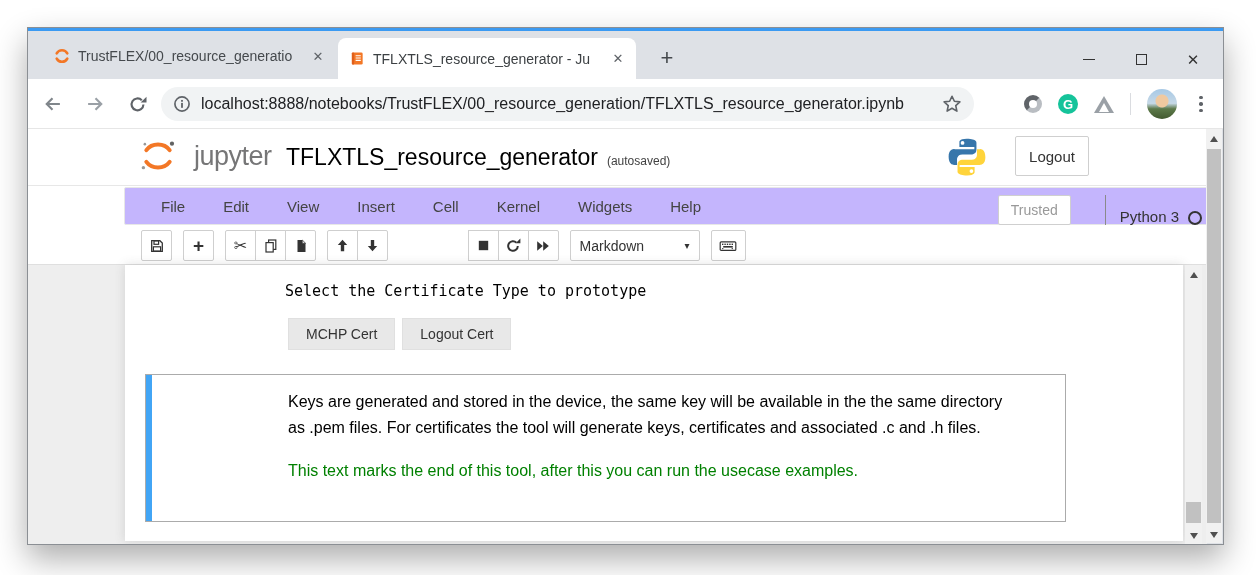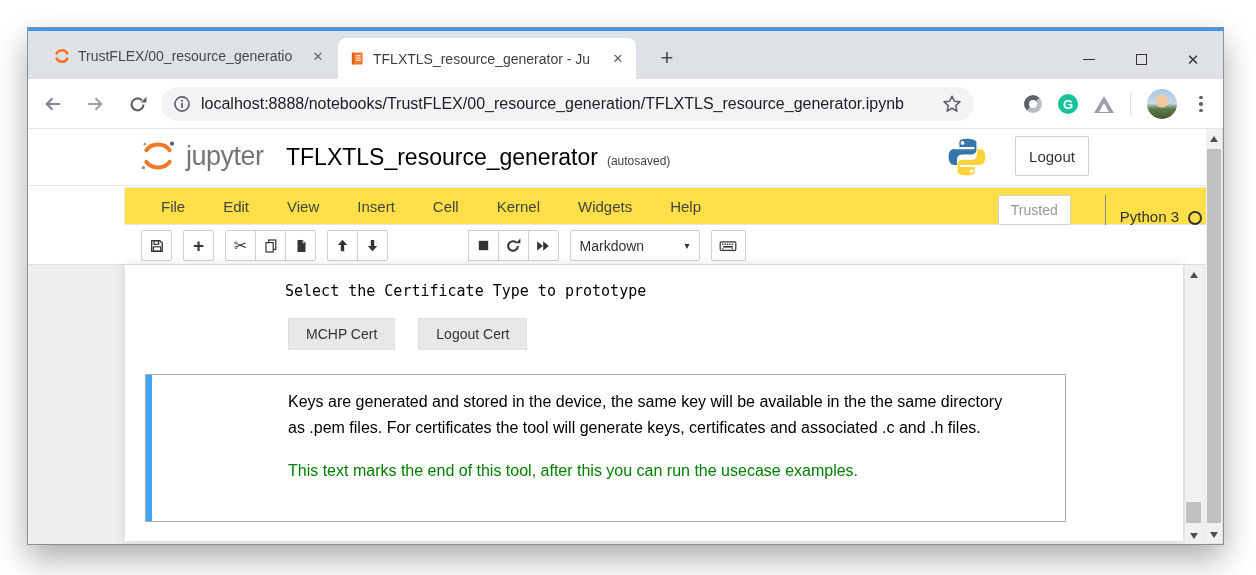--- a/index.html
+++ b/index.html
@@ -51,32 +51,32 @@
   .addr-sep { width:1px; height:22px; background:#DADCE0; }
   .avatar { width:30px; height:30px; border-radius:50%;
             background: radial-gradient(circle at 50% 40%, #f0c9a0 0 6px, rgba(0,0,0,0) 7px),
                         linear-gradient(180deg,#a7c9e6 0%,#c6d8e6 48%,#5d7a4a 66%,#42592f 100%); }
   .dots { display:flex; flex-direction:column; gap:3px; width:16px; align-items:center; }
   .dots span { width:3.5px; height:3.5px; border-radius:50%; background:#5F6368; }
 
   
   .page { position:absolute; top:101px; left:0; width:1179px; bottom:0; background:#EEEEEE; overflow:hidden; }
   .jpheader { position:absolute; top:0; left:0; right:0; height:57px; background:#fff; border-bottom:1px solid #E7E7E7; }
-  .jlogo { position:absolute; left:112px; top:11px; display:flex; align-items:flex-end; gap:10px; }
+  .jlogo { position:absolute; left:112px; top:11px; display:flex; align-items:flex-end; gap:18px; }
   .jlogo-word { font-size:27px; color:#767677; letter-spacing:-0.5px; line-height:1; padding-bottom:2px; }
   .nbtitle { position:absolute; left:258px; top:15px; font-size:23px; color:#000; }
   .autosaved { font-size:12px; color:#424242; margin-left:9px; }
   .pylogo { position:absolute; left:918px; top:7px; }
   .logout { position:absolute; right:118px; top:7px; width:74px; height:40px; background:#fff;
             border:1px solid #CFCFCF; border-radius:2px; font-size:15px; color:#333;
             display:flex; align-items:center; justify-content:center; }
 
   .menurow { position:absolute; top:57px; left:0; right:0; height:79px; background:#fff;
              border-bottom:1px solid #DFDFDF; box-shadow:0 1px 2px rgba(0,0,0,.05); }
-  .menubox { position:absolute; left:96px; top:1px; width:1095px; height:38px; background:#fde047;
+  .menubox { position:absolute; left:96px; top:1px; width:1095px; height:38px; background:#c4b5fd;
              border:1px solid #E7E7E7; border-radius:2px; display:flex; align-items:center; padding:0 16px; }
   .menu-items { display:flex; align-items:center; }
   .menu-item { padding:0 19px; font-size:15px; color:#444; }
   .menu-item:first-child { padding-left:20px; }
   .menubox-right { margin-left:auto; display:flex; align-items:flex-end;margin-top:8px; }
   .trusted { border:1px solid #CFCFCF; border-radius:2px; color:#999; font-size:14px; height:30px;
              padding:0 12px; display:flex; align-items:center; background:#fff; }
   .kern-sep { width:1px; height:30px; background:#8a8a8a; margin:0 14px 0 34px; }
   .kernel-name { font-size:15px; color:#333; }
   .kernel-ind { width:14px; height:14px; border:2px solid #333; border-radius:50%; margin-left:9px; }
@@ -93,21 +93,21 @@
   .cellsel { width:130px; height:31px; border:1px solid #CFCFCF; border-radius:2px; background:#fff;
              display:flex; align-items:center; padding:0 9px; font-size:14px; color:#333; margin-left:0; }
   .cellsel .caret { margin-left:auto; font-size:10px; color:#333; }
   .glyph { font-size:15px; line-height:1; }
 
   .site { position:absolute; top:136px; left:0; right:0; bottom:0; background:#EEEEEE; }
   .container { position:absolute; left:97px; top:0; width:1058px; height:276px; background:#fff;
                box-shadow:0 0 10px rgba(80,80,80,.18); }
   .nb-heading { position:absolute; left:160px; top:17px; font-family:"DejaVu Sans Mono", monospace;
                 font-size:15px; color:#000; }
-  .wbtn-row { position:absolute; left:163px; top:53px; display:flex; gap:23px; }
+  .wbtn-row { position:absolute; left:163px; top:53px; display:flex; gap:7px; }
   .wbtn { height:32px; padding:0 17px; background:#E8E8E8; border:1px solid #E0E0E0; color:#333;
           font-size:14px; display:flex; align-items:center; }
   .mdcell { position:absolute; left:20px; top:109px; width:921px; height:148px; background:#fff;
             border:1px solid #ABABAB; }
   .mdcell::before { content:""; position:absolute; left:0; top:0; bottom:0; width:6px; background:#42A5F5; }
   .mdbody { padding:14px 58px 0 142px; }
   .mdbody p { font-size:16px; line-height:26px; color:#000; }
   .mdbody p.green { margin-top:17px; color:#008000; }
 
   

